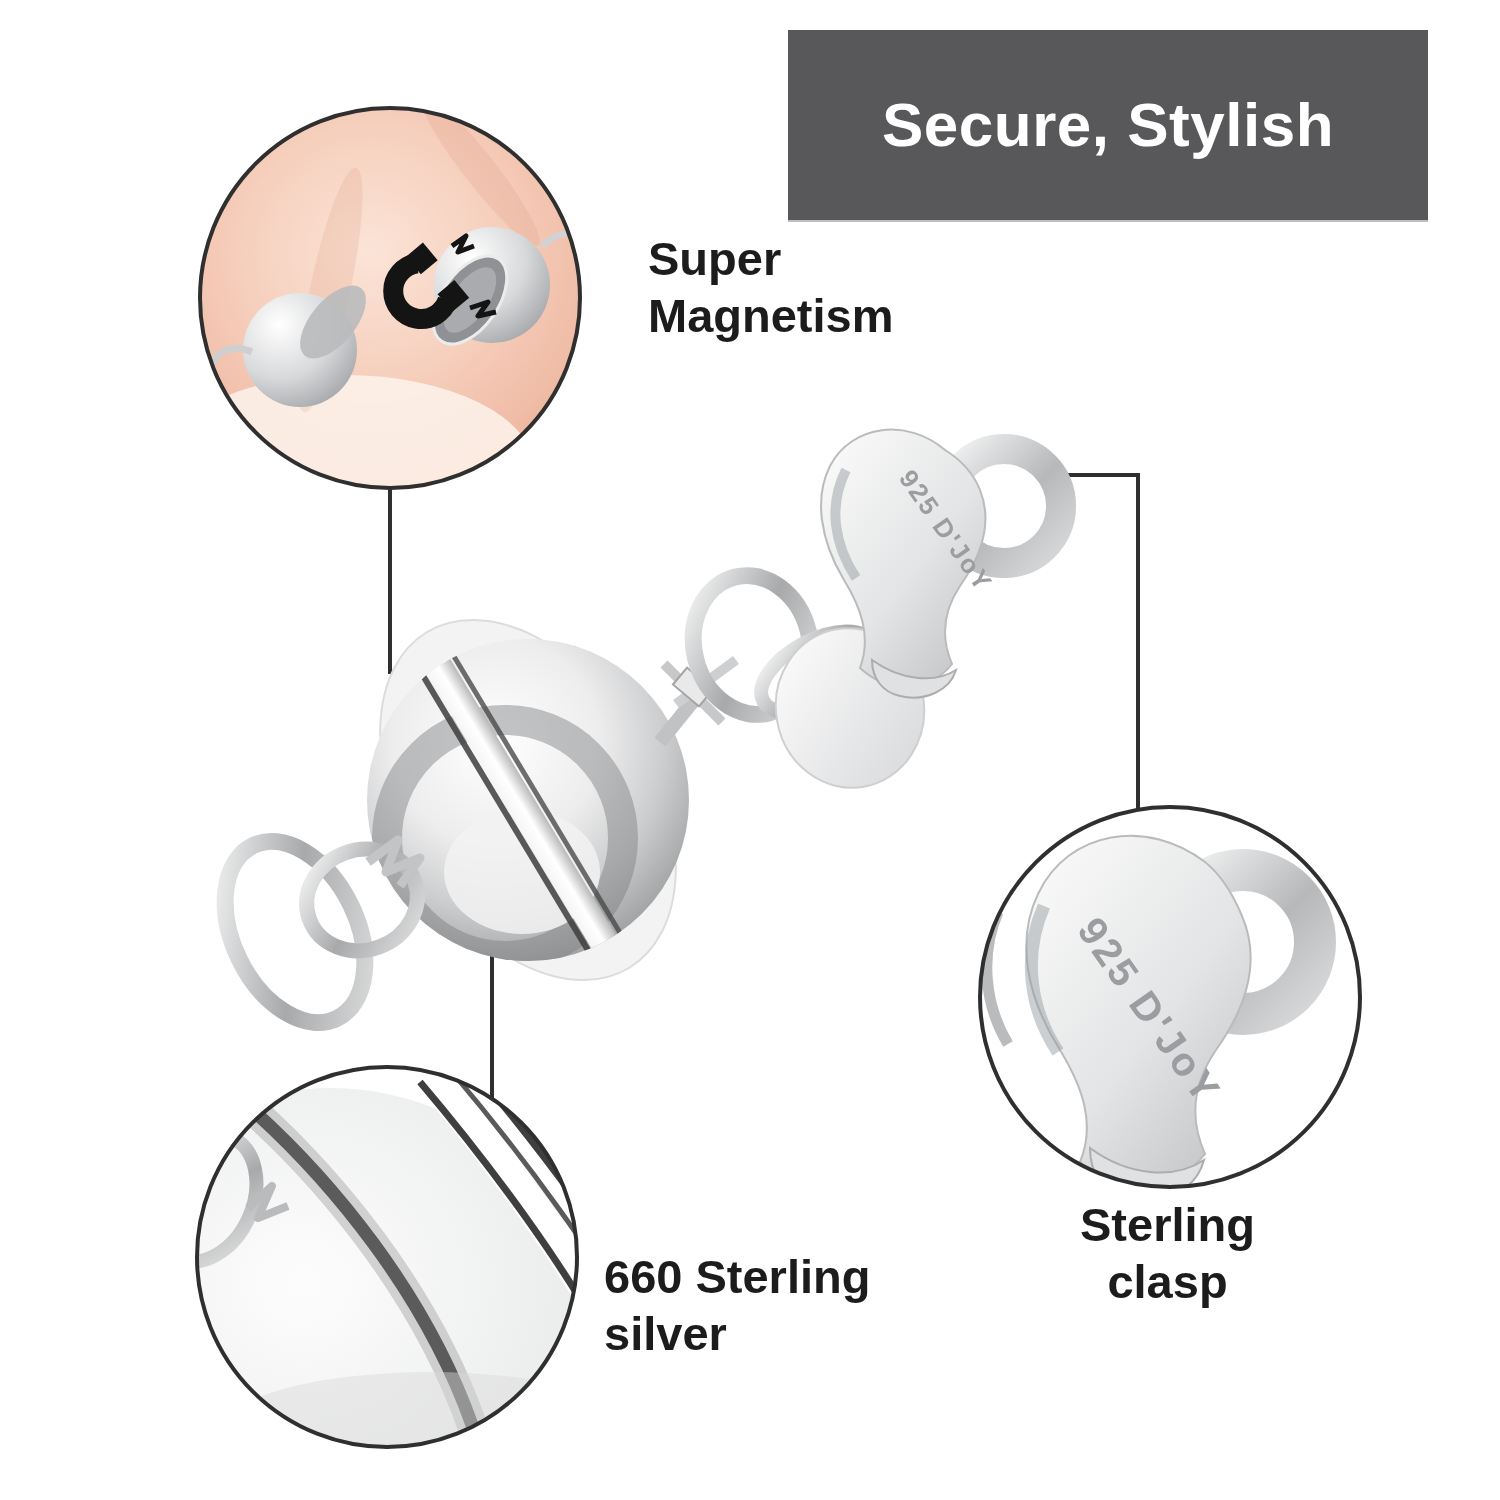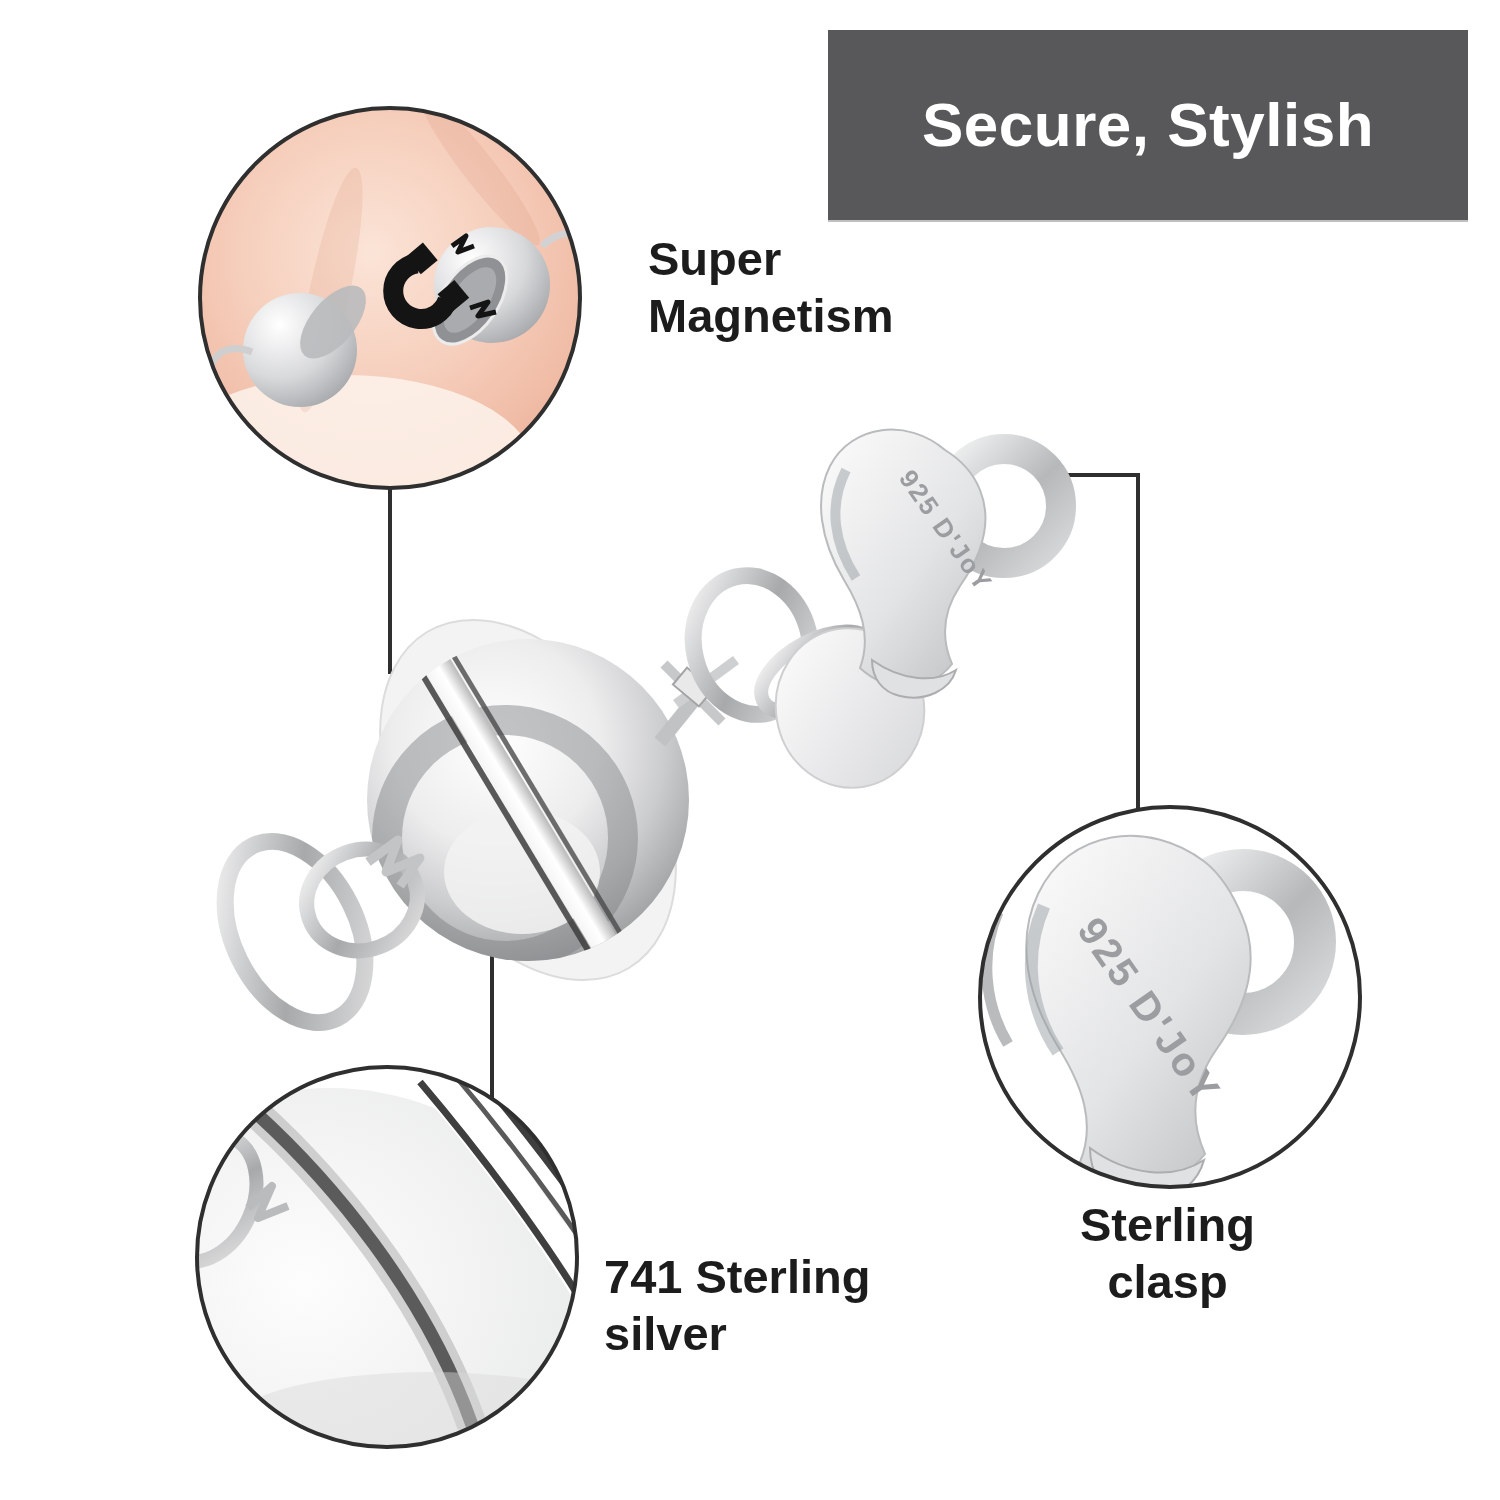--- a/index.html
+++ b/index.html
@@ -1,21 +1,21 @@
 <!DOCTYPE html>
 <html style="--banner-bg: #58585a; --banner-text: #ffffff; --label-text: #1c1c1c; --line: #2f2f2f; --inset-border: #2f2f2f; --engraving-text: #9b9da0; --skin: #f6cfbd; --skin-deep: #e8a98f; --silver-light: #ffffff; --silver-mid: #c9cbcd; --silver-dark: #8e9093; --magnet-icon: #141414; --background: #ffffff;"><head>
 <meta charset="utf-8">
 <style>
   html,body{margin:0;padding:0;background:#ffffff;}
   .canvas{
     position:relative;width:1500px;height:1500px;background:#ffffff;overflow:hidden;
     font-family:"Liberation Sans","DejaVu Sans",sans-serif;
   }
   .banner{
-    position:absolute;left:828px;top:30px;width:640px;height:190px;
+    position:absolute;left:788px;top:30px;width:640px;height:190px;
     background:var(--banner-bg,#58585a);
     color:var(--banner-text,#ffffff);
     display:flex;flex-direction:row;justify-content:center;align-items:center;
     font-size:62px;font-weight:700;line-height:1.32;letter-spacing:.5px;
     box-shadow:0 2px 0 rgba(0,0,0,.25);
     text-align:center;white-space:nowrap;
   }
   .callout{
     position:absolute;color:var(--label-text,#1c1c1c);
     font-size:47px;font-weight:600;line-height:1.22;
@@ -230,21 +230,21 @@
   <div class="banner">
     <div>Secure, Stylish</div>
   </div>
 
   <div class="callout callout-magnetism">
     <div>Super</div>
     <div>Magnetism</div>
   </div>
 
   <div class="callout callout-silver">
-    <div>741 Sterling</div>
+    <div>660 Sterling</div>
     <div>silver</div>
   </div>
 
   <div class="callout callout-lobster">
     <div>Sterling</div>
     <div>clasp</div>
   </div>
 
 </div>
 

